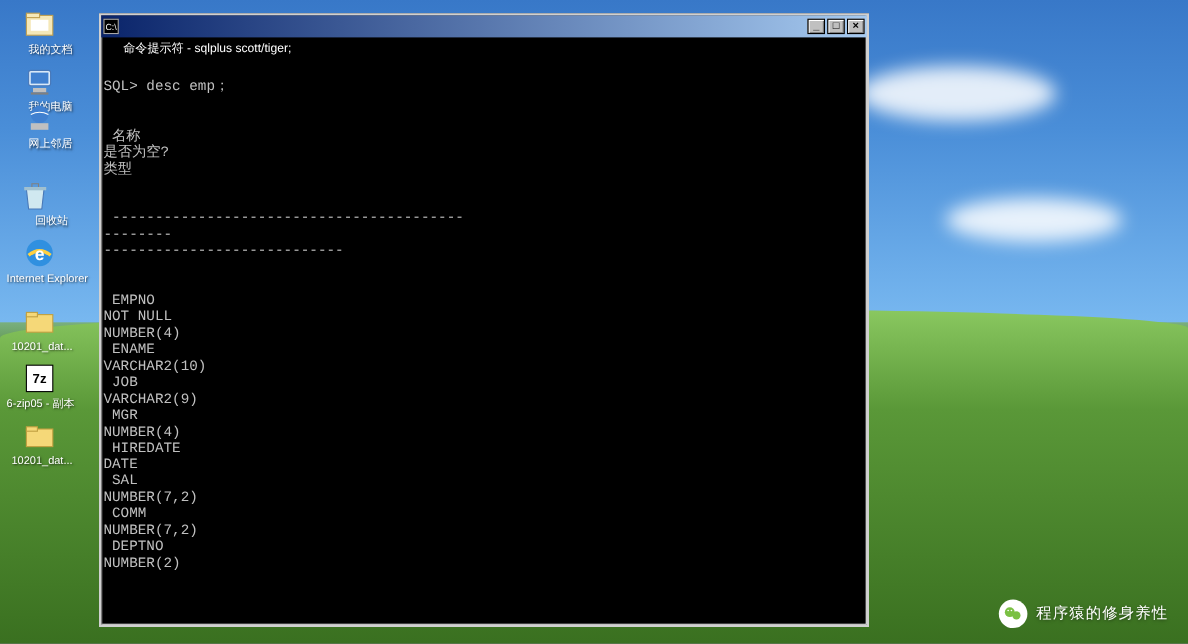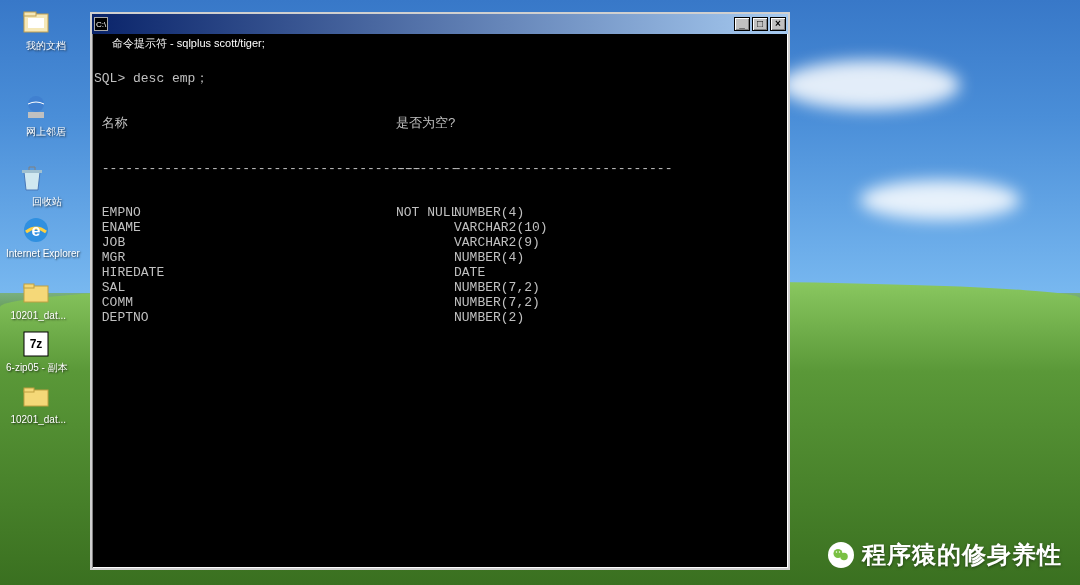--- a/index.html
+++ b/index.html
@@ -100,23 +100,24 @@
     .terminal-content {
       padding: 8px 2px;
       color: #c0c0c0;
       font-family: "NSimSun", "SimSun", "Courier New", monospace;
       font-size: 13px;
       line-height: 1.15;
       white-space: pre;
     }
     .terminal-content .row {
       display: flex;
+      flex-direction: column;
     }
     .terminal-content .col-name { width: 290px; }
-    .terminal-content .col-null { width: 58px; margin-left: 12px; }
+    .terminal-content .col-null { width: 58px; }
     .terminal-content .col-type { flex: 1; }
     .cursor {
       display: inline-block;
       width: 8px; height: 2px;
       background: #c0c0c0;
       vertical-align: bottom;
       margin-left: 4px;
       margin-bottom: 1px;
     }
     
@@ -127,22 +128,22 @@
       gap: 8px;
     }
     .watermark-icon {
       width: 26px; height: 26px;
       border-radius: 50%;
       background: #fff;
       display: flex; align-items: center; justify-content: center;
     }
     .watermark-text {
       color: #fff;
-      font-size: 24px;
-      font-weight: 700;
+      font-size: 14px;
+      font-weight: 400;
       text-shadow: 0 1px 3px rgba(0,0,0,0.5);
       letter-spacing: 1px;
     }
   </style>
 </head>
 <body>
 
 <div class="bg-sky"></div>
 <div class="bg-cloud" style="top:60px;right:120px;width:180px;height:50px;"></div>
 <div class="bg-cloud" style="top:180px;right:60px;width:160px;height:40px;"></div>
@@ -150,20 +151,29 @@
 
 <div class="desktop">
 
 <div class="desktop-icon" style="top: 6px; left: 6px;">
       <div class="icon-svg"><svg viewBox="0 0 32 32">
           <rect x="4" y="8" width="24" height="18" fill="#f5e8b8" stroke="#c0a050"></rect>
           <rect x="4" y="6" width="12" height="4" fill="#f5e8b8" stroke="#c0a050"></rect>
           <rect x="8" y="12" width="16" height="10" fill="#fff"></rect>
         </svg></div>
       <div class="label">我的文档</div>
+    </div>
+    <div class="desktop-icon" style="top: 58px; left: 6px;">
+      <div class="icon-svg"><svg viewBox="0 0 32 32">
+          <rect x="6" y="6" width="20" height="14" fill="#d8e8f8" stroke="#4878b8" rx="2"></rect>
+          <rect x="8" y="8" width="16" height="10" fill="#4080d0"></rect>
+          <rect x="10" y="22" width="12" height="4" fill="#c0c0c0"></rect>
+          <rect x="8" y="26" width="16" height="2" fill="#808080"></rect>
+        </svg></div>
+      <div class="label">我的电脑</div>
     </div>
     <div class="desktop-icon" style="top: 92px; left: 6px;">
       <div class="icon-svg"><svg viewBox="0 0 32 32">
           <circle cx="16" cy="12" r="8" fill="#4080d0"></circle>
           <rect x="8" y="20" width="16" height="6" fill="#c0c0c0"></rect>
           <path d="M8 12 Q16 8 24 12" stroke="#fff" fill="none"></path>
         </svg></div>
       <div class="label">网上邻居</div>
     </div>
     <div class="desktop-icon" style="top: 162px; left: 2px;">
@@ -213,20 +223,21 @@
       <div class="titlebar-btn">_</div>
       <div class="titlebar-btn">□</div>
       <div class="titlebar-btn">×</div>
     </div>
   </div>
   <div class="terminal-content">
     <div>SQL&gt; desc emp；</div>
     <div class="row">
       <span class="col-name"> 名称</span>
       <span class="col-null">是否为空?</span>
+      <span class="col-type">类型</span>
     </div>
     <div class="row">
       <span class="col-name"> -----------------------------------------</span>
       <span class="col-null">--------</span>
       <span class="col-type">----------------------------</span>
     </div>
     <div id="table-rows"><div class="row"><span class="col-name"> EMPNO</span><span class="col-null">NOT NULL</span><span class="col-type">NUMBER(4)</span></div><div class="row"><span class="col-name"> ENAME</span><span class="col-null"></span><span class="col-type">VARCHAR2(10)</span></div><div class="row"><span class="col-name"> JOB</span><span class="col-null"></span><span class="col-type">VARCHAR2(9)</span></div><div class="row"><span class="col-name"> MGR</span><span class="col-null"></span><span class="col-type">NUMBER(4)</span></div><div class="row"><span class="col-name"> HIREDATE</span><span class="col-null"></span><span class="col-type">DATE</span></div><div class="row"><span class="col-name"> SAL</span><span class="col-null"></span><span class="col-type">NUMBER(7,2)</span></div><div class="row"><span class="col-name"> COMM</span><span class="col-null"></span><span class="col-type">NUMBER(7,2)</span></div><div class="row"><span class="col-name"> DEPTNO</span><span class="col-null"></span><span class="col-type">NUMBER(2)</span></div></div>
     <div> </div>
   </div>
 </div>

